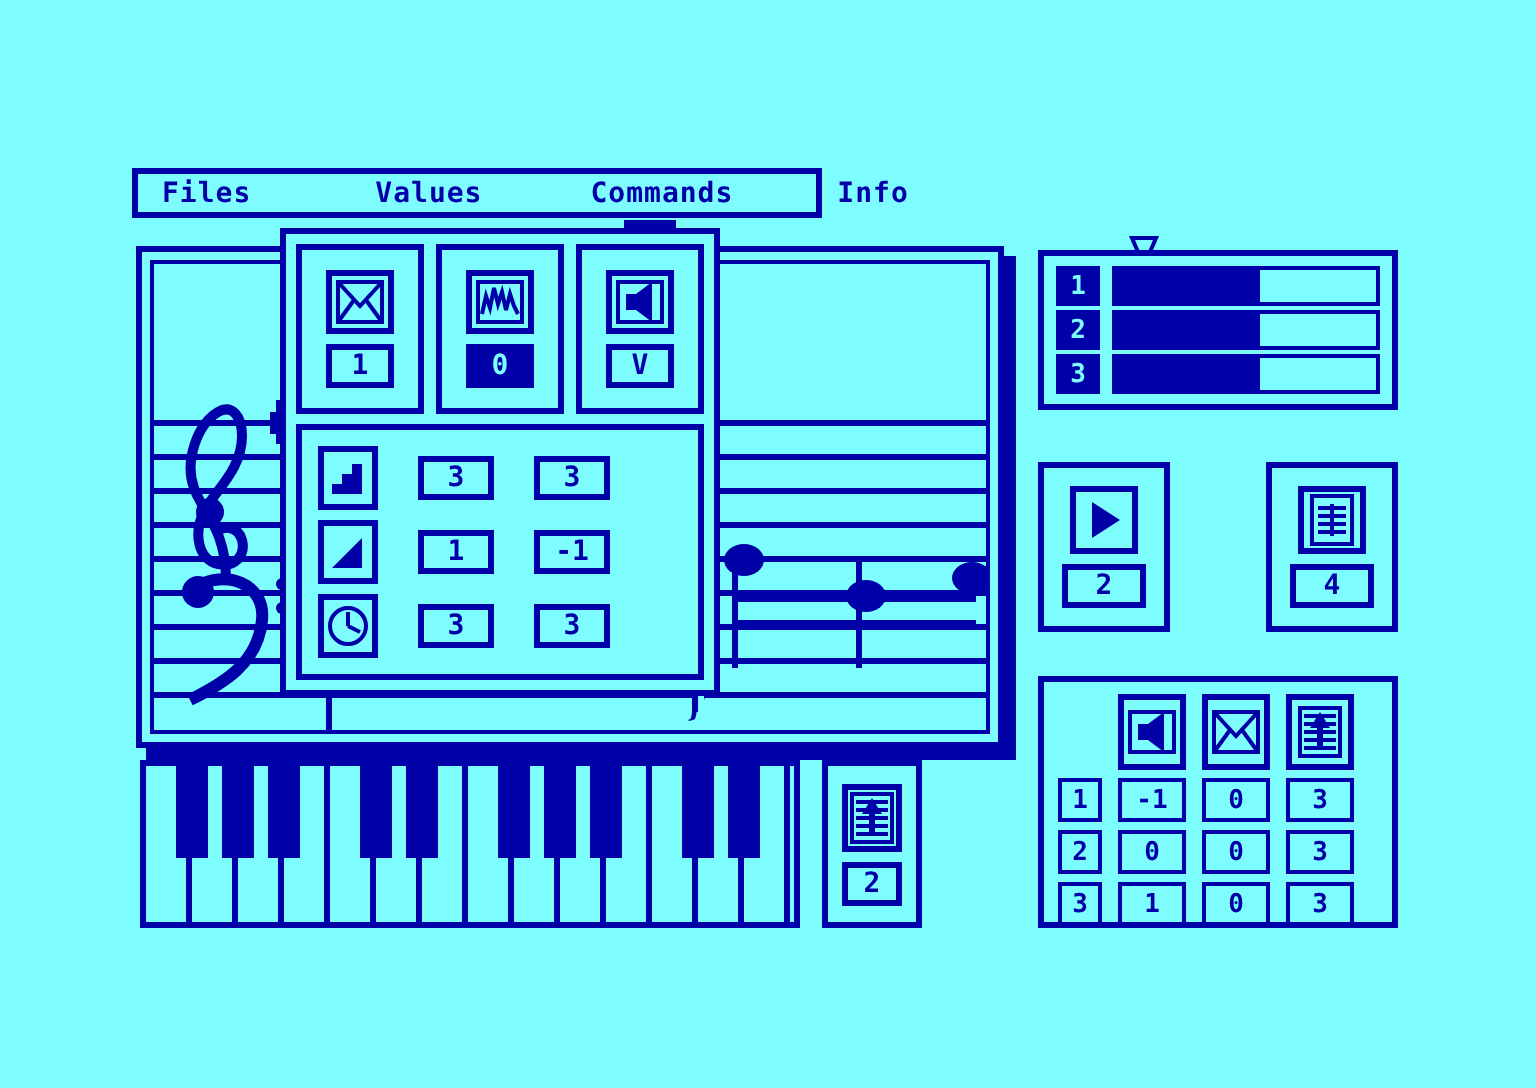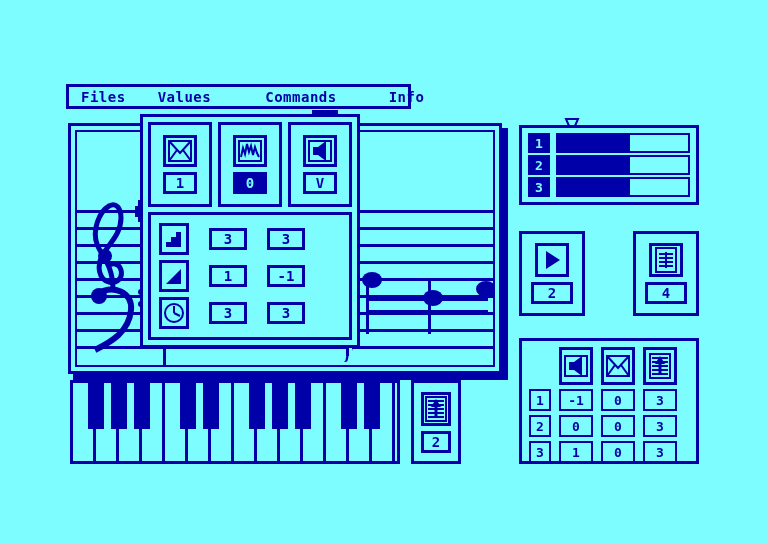--- a/index.html
+++ b/index.html
@@ -27,21 +27,21 @@
   .menu-item {
     color: #0000a8;
     font-weight: bold;
     font-size: 14px;
     letter-spacing: 0.5px;
     padding: 0 4px;
     white-space: nowrap;
     font-family: "DejaVu Sans Mono", monospace;
   }
   #mi0 { margin-left: 8px; }
-  #mi1 { margin-left: 24px; }
+  #mi1 { margin-left: 54px; }
   #mi2 { margin-left: 46px; }
   #mi3 { margin-left: 44px; }
 
   
   #score-window {
     left: 68px; top: 123px; width: 434px; height: 251px;
     border: 3px solid #0000a8;
     background: #7dfdff;
   }
   #score-shadow-r {

